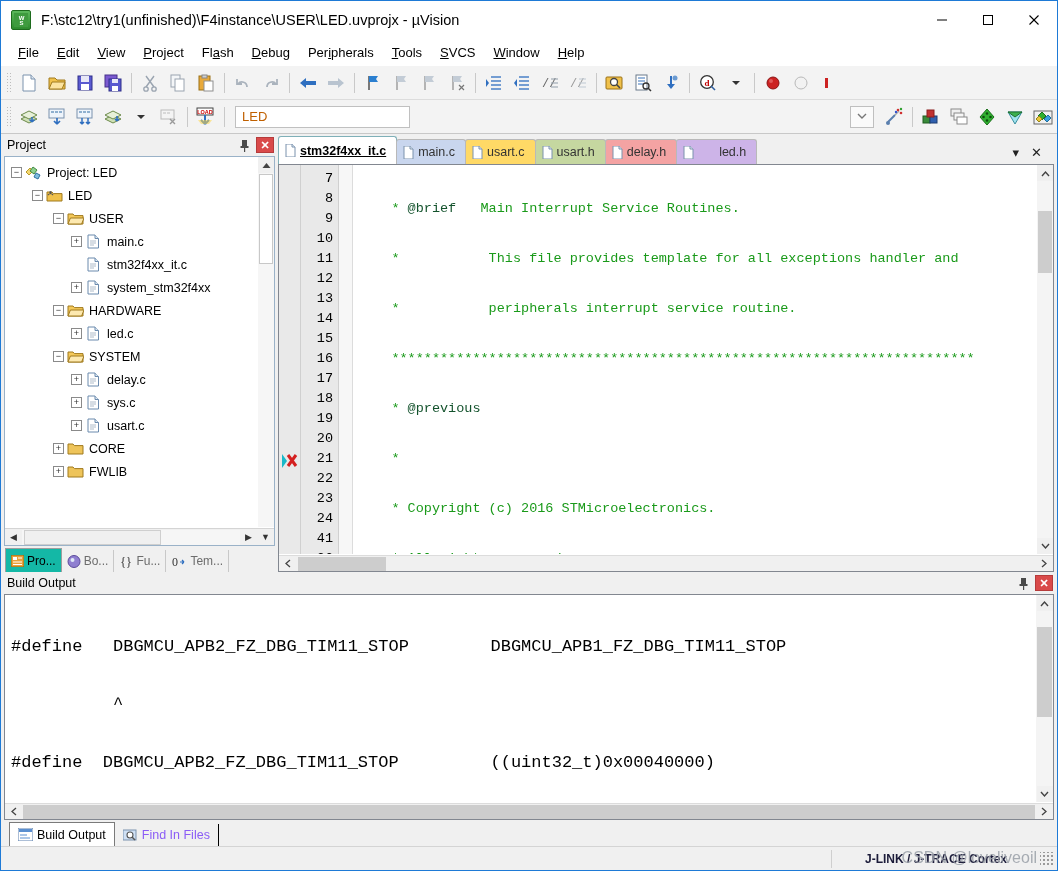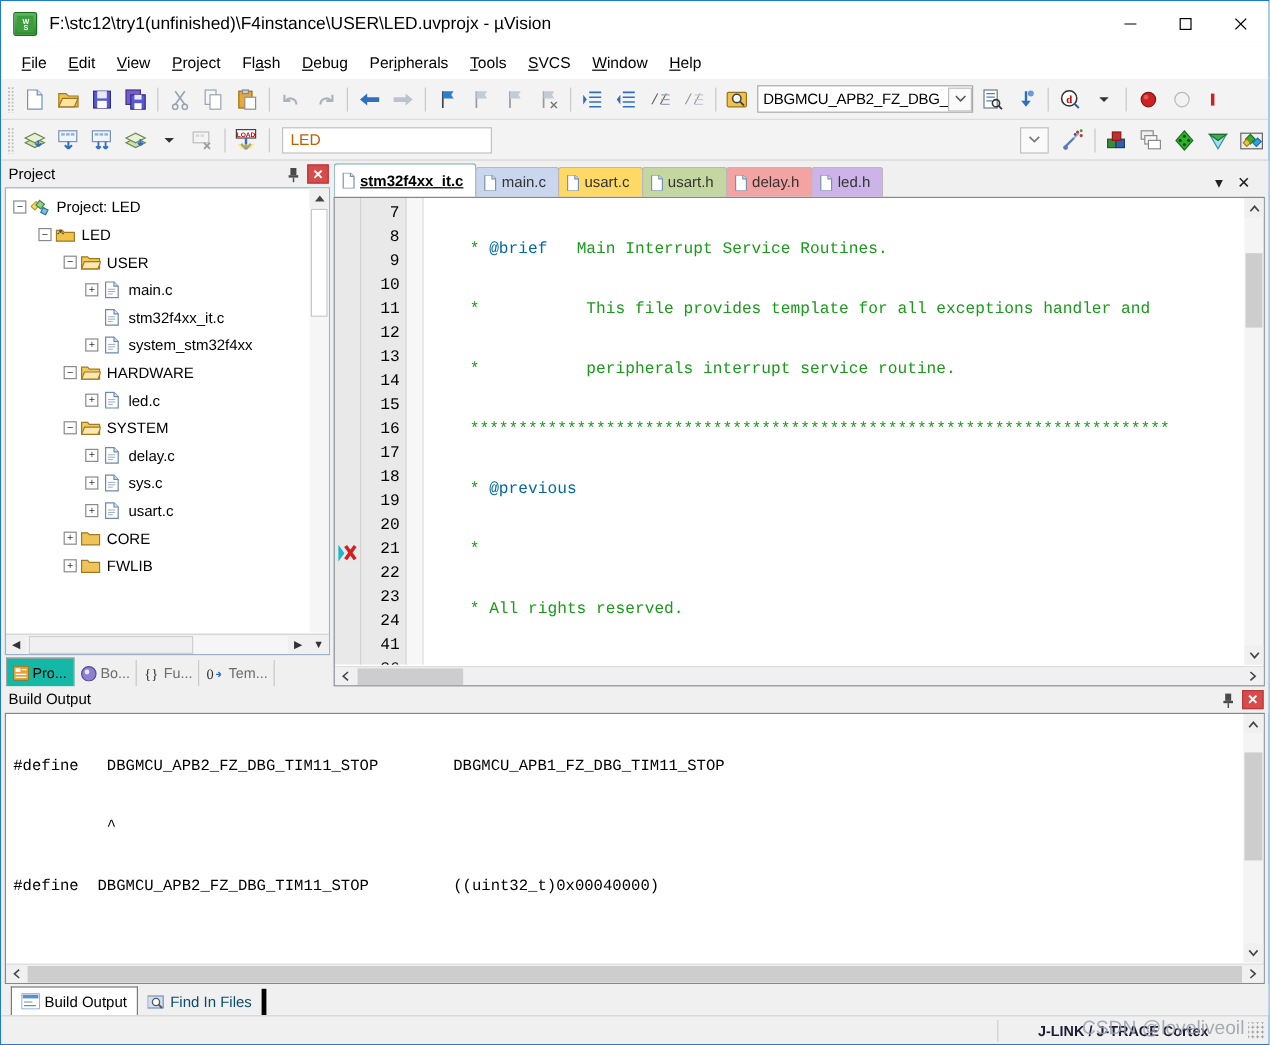--- a/index.html
+++ b/index.html
@@ -213,21 +213,21 @@
     padding-top:4px; }
   .codearea {
     flex:1; padding-top:4px; padding-left:6px; overflow:hidden;
     font-family:"Liberation Mono", monospace; font-size:13.5px;
     white-space:pre; color:#000;
   }
   .ln { height:20px; line-height:20px; }
   .gutter .ln { height:20px; line-height:20px; }
   .foldcol .ln { height:20px; line-height:20px; display:flex; justify-content:center; }
   .cm { color:#1a9a1a; }
-  .tag { color:#0369a1; }
+  .tag { color:#14532d; }
   .code-vscroll {
     position:absolute; top:0; right:0; width:16px; bottom:17px; background:#f4f4f4;
     display:flex; flex-direction:column; align-items:center;
   }
   .code-vthumb { width:14px; height:62px; background:#cdcdcd; margin-top:30px; }
   .code-hscroll {
     position:absolute; left:0; right:0; bottom:0; height:16px; background:#f0f0f0;
     display:flex; align-items:center; border-top:1px solid #dcdcdc;
   }
   .ch-thumb { width:88px; height:14px; background:#cdcdcd; margin-left:2px; }
@@ -236,35 +236,35 @@
   
   .build-panel { flex:1; display:flex; flex-direction:column; min-height:0; }
   .bo-head { height:22px; min-height:22px; display:flex; align-items:center;
     padding-left:6px; background:#f0f0f0; }
   .bo-wrap {
     flex:1; margin:0 3px; background:#fff; border:1px solid #828790;
     position:relative; overflow:hidden; min-height:0;
   }
   .bo-text {
     position:absolute; inset:0 17px 17px 0; padding:4px 0 0 6px; overflow:hidden;
-    font-family:"Liberation Mono", monospace; font-size:13px; white-space:pre;
+    font-family:"Liberation Mono", monospace; font-size:17px; white-space:pre;
     color:#000;
   }
   .bo-ln { height:20px; line-height:20px; }
   .bo-vscroll { position:absolute; top:0; right:0; width:17px; bottom:17px;
     background:#f4f4f4; display:flex; flex-direction:column; align-items:center; }
   .bo-vthumb { width:15px; height:90px; background:#cdcdcd; margin-top:16px; }
   .bo-hscroll { position:absolute; left:0; right:0; bottom:0; height:16px;
     background:#f0f0f0; display:flex; align-items:center; border-top:1px solid #dcdcdc; }
   .bo-hthumb { flex:1; height:14px; background:#cdcdcd; margin:0 1px; }
 
   .bo-tabs { height:26px; min-height:26px; display:flex; align-items:flex-end;
     padding-left:8px; background:#f0f0f0; }
   .botab { height:22px; display:flex; align-items:center; padding:0 8px;
-    font-size:12.5px; color:#0c4a6e; border-right:4px solid #000000; }
+    font-size:12.5px; color:#8b5cf6; border-right:1px solid #000000; }
   .botab.active { background:#fff; color:#000; border:1px solid #7a7a7a;
     border-bottom:none; height:24px; font-weight:normal; }
   .botab .bti { margin-right:4px; display:flex; }
 
   
   .statusbar {
     height:24px; min-height:24px; background:#f0f0f0; border-top:1px solid #d4d4d4;
     display:flex; align-items:center; position:relative;
   }
   .sb-cell { height:24px; display:flex; align-items:center; padding:0 8px; }
@@ -482,28 +482,20 @@
     <div class="tb-sep"></div>
 
     <div class="tb-btn">
       <svg class="ico" width="20" height="18" viewBox="0 0 20 18">
           <rect x="1" y="3" width="16" height="12" rx="1" fill="#f0c14b" stroke="#9a7116"></rect>
           <circle cx="9" cy="8" r="3.5" fill="#fff" stroke="#444" stroke-width="1.3"></circle>
           <line x1="11.5" y1="10.5" x2="15" y2="14" stroke="#444" stroke-width="1.6"></line>
         </svg>
     </div>
 
-    <div class="search-combo">
-      <div class="sc-txt">DBGMCU_APB2_FZ_DBG_</div>
-      <div class="combo-arrow">
-        <svg width="9" height="7" viewBox="0 0 9 7">
-            <path d="M0.5 1l4 4 4-4" fill="none" stroke="#555" stroke-width="1.3"></path>
-          </svg>
-      </div>
-    </div>
 
     <div class="tb-btn">
       <svg class="ico" width="18" height="18" viewBox="0 0 18 18">
           <rect x="2" y="1" width="11" height="15" fill="#fff" stroke="#6b7b8c"></rect>
           <g stroke="#4a7fc0" stroke-width="1.1">
             <line x1="4" y1="4" x2="11" y2="4"></line>
             <line x1="4" y1="7" x2="11" y2="7"></line>
             <line x1="4" y1="10" x2="9" y2="10"></line>
           </g>
           <circle cx="12" cy="12" r="3" fill="none" stroke="#333" stroke-width="1.3"></circle>
@@ -1010,21 +1002,21 @@
           <div class="etab" style="background:#f4a3a3;">
             <span class="fi">
               <svg width="11" height="13" viewBox="0 0 11 13">
                   <path d="M1 0h6l3 3v10H1z" fill="#fff" stroke="#7a92ad"></path>
                   <path d="M7 0v3h3" fill="#e3ecf5" stroke="#7a92ad"></path>
                 </svg>
             </span>
             <span class="etname">delay.h</span>
           </div>
 
-          <div class="etab" style="background:#cdb4e8;">
+          <div class="etab" style="background:#cdb4e8;gap:21px;">
             <span class="fi">
               <svg width="11" height="13" viewBox="0 0 11 13">
                   <path d="M1 0h6l3 3v10H1z" fill="#fff" stroke="#7a92ad"></path>
                   <path d="M7 0v3h3" fill="#e3ecf5" stroke="#7a92ad"></path>
                 </svg>
             </span>
             <span class="etname">led.h</span>
           </div>
 
           <div class="etab-tools">
@@ -1093,20 +1085,21 @@
 
             </div>
 
             <div class="codearea">
               <div class="ln"><span class="cm">    * </span><span class="tag">@brief</span><span class="cm">   Main Interrupt Service Routines.</span></div>
               <div class="ln"><span class="cm">    *           This file provides template for all exceptions handler and</span></div>
               <div class="ln"><span class="cm">    *           peripherals interrupt service routine.</span></div>
               <div class="ln"><span class="cm">    ************************************************************************</span></div>
               <div class="ln"><span class="cm">    * </span><span class="tag">@previous</span></div>
               <div class="ln"><span class="cm">    *</span></div>
+              <div class="ln"><span class="cm">    * Copyright (c) 2016 STMicroelectronics.</span></div>
               <div class="ln"><span class="cm">    * All rights reserved.</span></div>
               
               
               
               
               
               
               
               
               

